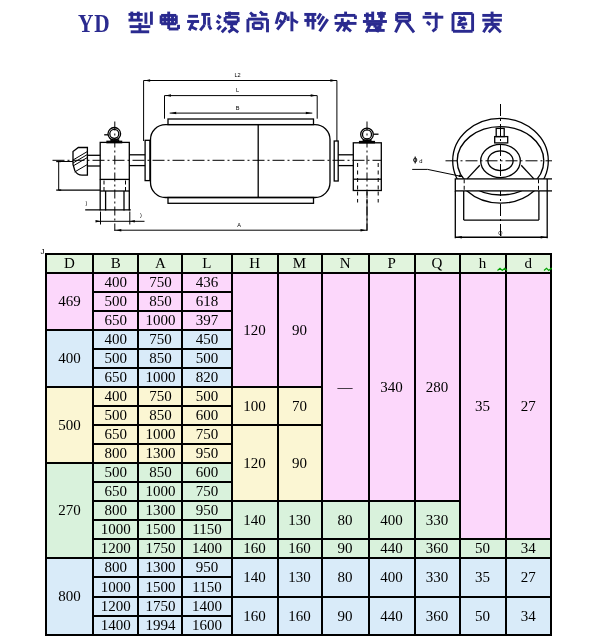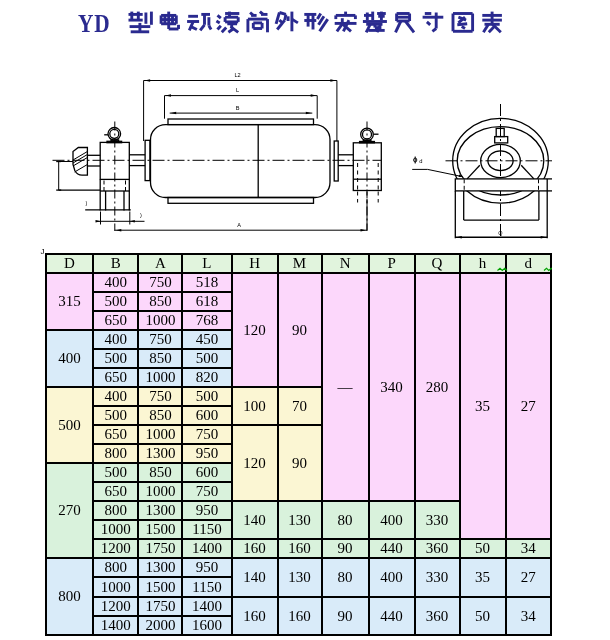--- a/index.html
+++ b/index.html
@@ -284,41 +284,41 @@
           <td>L</td>
           <td>H</td>
           <td>M</td>
           <td>N</td>
           <td>P</td>
           <td>Q</td>
           <td><span class="wv">h</span></td>
           <td><span class="wv">d</span></td>
         </tr>
 <tr>
-          <td rowspan="3" class="pk">315</td>
+          <td rowspan="3" class="pk">469</td>
           <td class="pk lb">400</td>
           <td class="pk">750</td>
-          <td class="pk">518</td>
+          <td class="pk">436</td>
           <td rowspan="6" class="pk">120</td>
           <td rowspan="6" class="pk">90</td>
           <td rowspan="12" class="pk">—</td>
           <td rowspan="12" class="pk">340</td>
           <td rowspan="12" class="pk">280</td>
           <td rowspan="14" class="pk">35</td>
           <td rowspan="14" class="pk">27</td>
         </tr>
 <tr>
           <td class="pk lb">500</td>
           <td class="pk">850</td>
           <td class="pk">618</td>
         </tr>
 <tr>
           <td class="pk lb">650</td>
           <td class="pk">1000</td>
-          <td class="pk">768</td>
+          <td class="pk">397</td>
         </tr>
 <tr class="g">
           <td rowspan="3" class="bu">400</td>
           <td class="bu lb">400</td>
           <td class="bu">750</td>
           <td class="bu">450</td>
         </tr>
 <tr>
           <td class="bu lb">500</td>
           <td class="bu">850</td>
@@ -417,21 +417,21 @@
           <td rowspan="2" class="bu">160</td>
           <td rowspan="2" class="bu">160</td>
           <td rowspan="2" class="bu">90</td>
           <td rowspan="2" class="bu">440</td>
           <td rowspan="2" class="bu">360</td>
           <td rowspan="2" class="bu">50</td>
           <td rowspan="2" class="bu">34</td>
         </tr>
 <tr>
           <td class="bu lb">1400</td>
-          <td class="bu">2000</td>
+          <td class="bu">1994</td>
           <td class="bu">1600</td>
         </tr>
 </tbody>
     </table>
 <svg width="610" height="640" viewBox="0 0 610 640" style="position:absolute;left:0;top:0;pointer-events:none" fill="none">
 <path d="M497.5,270.5 L500,268.3 L502.3,270.5 L504.7,268.3 L507,270.5" stroke="#00A000" stroke-width="1.1"></path>
 <path d="M544,270.5 L546.5,268.3 L548.8,270.5 L551.2,268.3 L553.5,270.5" stroke="#00A000" stroke-width="1.1"></path>
 </svg>
 </div>
 

